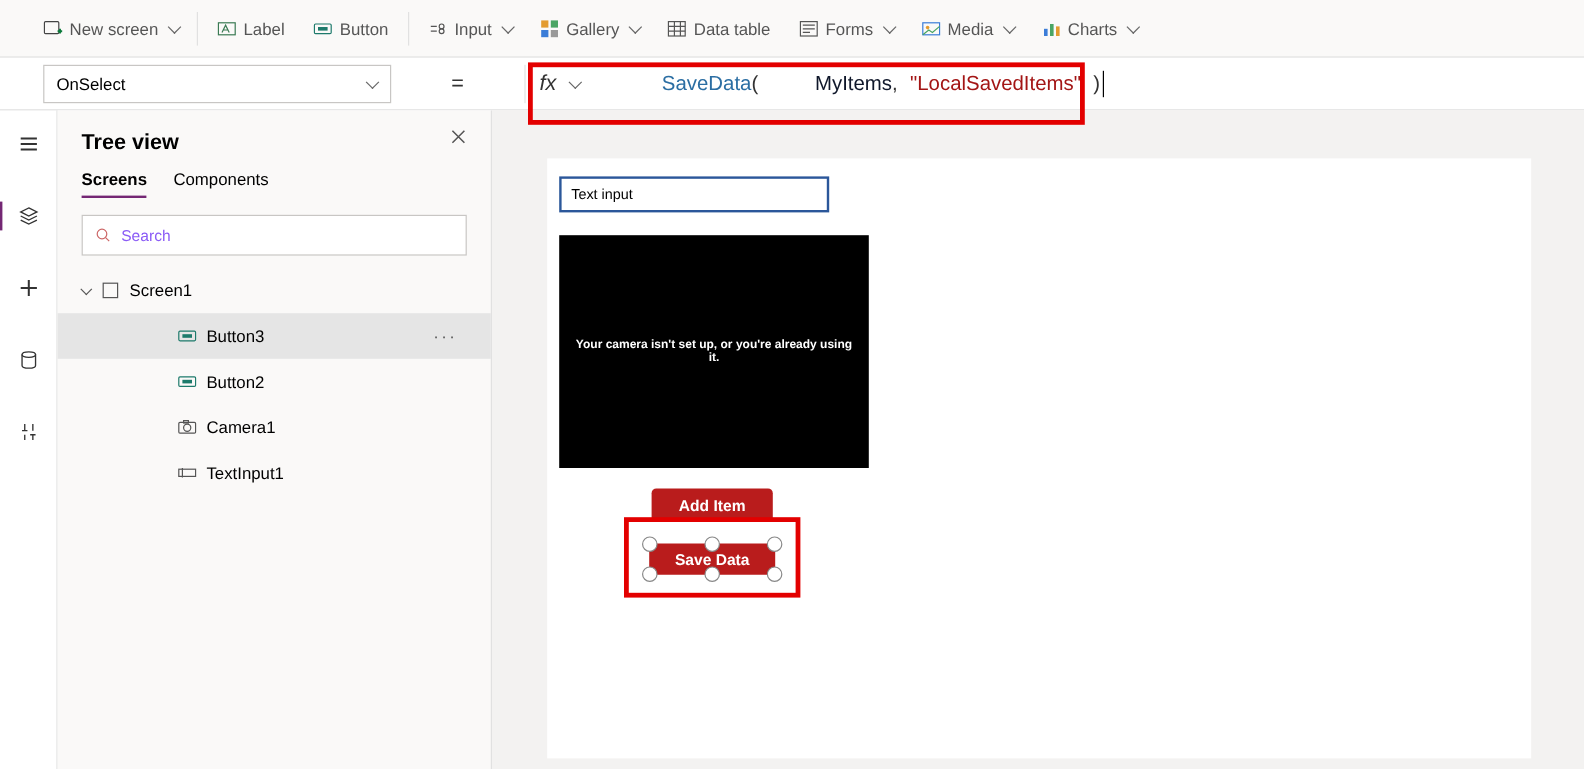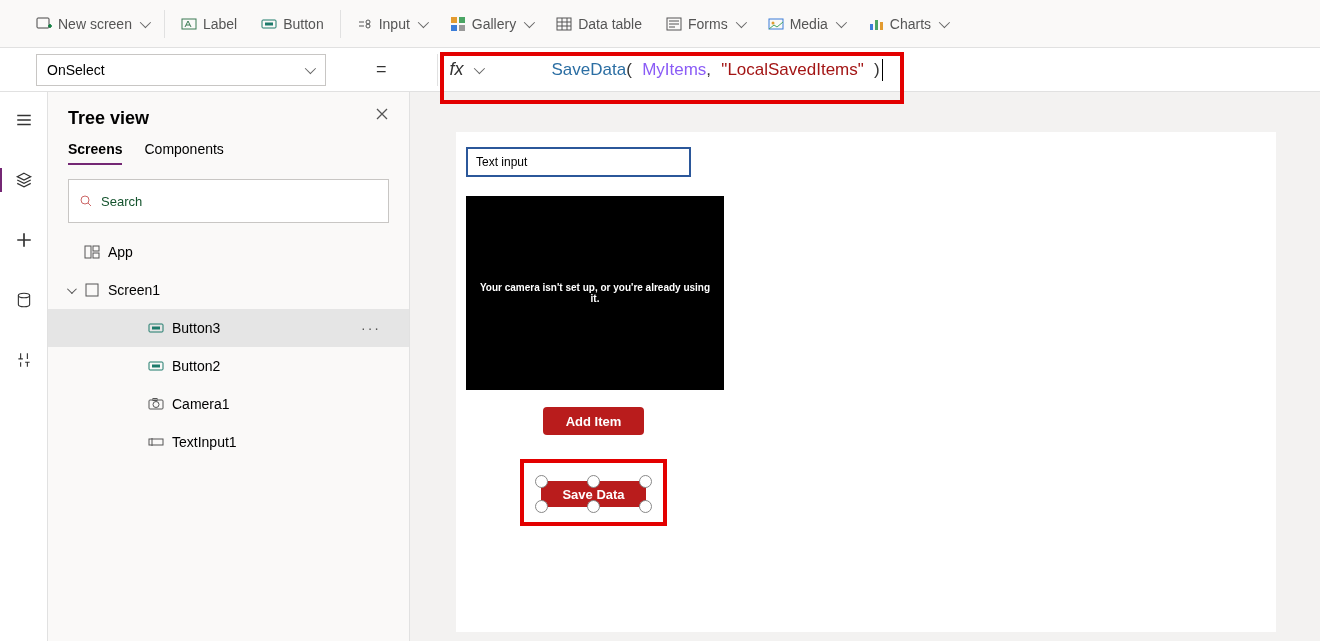--- a/index.html
+++ b/index.html
@@ -15,56 +15,56 @@
   
   .formula-row { display: flex; align-items: center; height: 44px; border-bottom: 1px solid #e1e1e1; gap: 32px; }
   .prop-selector { width: 290px; height: 32px; margin-left: 36px; border: 1px solid #c8c6c4; background: #fff; display: flex; align-items: center; padding: 0 10px; font-size: 14px; position: relative; }
   .prop-selector .chev { position: absolute; right: 12px; top: 11px; }
   .eq { padding: 0 18px; font-size: 18px; color: #333; }
   .fx { padding: 0 12px; font-style: italic; font-family: "Times New Roman", serif; font-size: 18px; color: #333; border-left: 1px solid #e1e1e1; height: 32px; display: flex; align-items: center; gap: 6px; }
   .fx .chev { margin-left: 4px; }
   .formula-box { flex: 1; height: 40px; margin: 0 4px 0 12px; display: flex; align-items: center; padding: 0 14px; font-family: Consolas, monospace; font-size: 17px; position: relative; }
   .formula-highlight { position: absolute; border: 4px solid #e30000; left: 440px; top: 52px; width: 464px; height: 52px; pointer-events: none; }
   .tok-fn { color: #2b6ea3; }
-  .tok-id { color: #8b5cf6; }
+  .tok-id { color: #0f172a; margin-left: 37px; }
   .tok-str { color: #a31515; }
   .tok-pn { color: #333; }
   .caret { display: inline-block; width: 1px; height: 22px; background: #000; margin-left: 2px; vertical-align: middle; }
 
   
   .main { display: flex; height: 549px; }
   .rail { width: 48px; border-right: 1px solid #e1e1e1; display: flex; flex-direction: column; align-items: center; padding-top: 12px; gap: 28px; }
   .rail .rico { width: 18px; height: 18px; display: inline-flex; }
   .rail-item { position: relative; width: 48px; height: 32px; display: flex; align-items: center; justify-content: center; cursor: pointer; }
   .rail-item.active::before { content: ""; position: absolute; left: 0; top: 4px; bottom: 4px; width: 2px; background: #742774; }
 
   .tree { width: 362px; background: #faf9f8; border-right: 1px solid #e1e1e1; padding: 16px 0 0 0; position: relative; }
   .tree h2 { font-size: 18px; font-weight: 600; padding: 0 20px 12px 20px; }
   .close-x { position: absolute; right: 20px; top: 15px; cursor: pointer; }
   .tabs { display: flex; gap: 22px; padding: 0 20px 10px 20px; font-size: 14px; }
   .tab { padding-bottom: 6px; cursor: pointer; }
   .tab.active { font-weight: 600; border-bottom: 2px solid #742774; }
-  .search { margin: 4px 20px 10px 20px; height: 44px; border: 1px solid #c8c6c4; background: #fff; display: flex; align-items: center; padding: 0 10px; gap: 8px; font-size: 13px; color: #14532d; }
+  .search { margin: 4px 20px 10px 20px; height: 34px; border: 1px solid #c8c6c4; background: #fff; display: flex; align-items: center; padding: 0 10px; gap: 8px; font-size: 13px; color: #8b5cf6; }
 
   .node { display: flex; align-items: center; height: 38px; padding-left: 20px; gap: 8px; font-size: 14px; cursor: pointer; }
   .node.level1 { padding-left: 16px; }
   .node.level3 { padding-left: 100px; }
   .node.sel { background: #e5e5e5; }
   .node .expander { width: 12px; display: inline-flex; justify-content: center; }
   .chev-down { display: inline-block; width: 7px; height: 7px; border-right: 1.3px solid #555; border-bottom: 1.3px solid #555; transform: rotate(45deg) translateY(-2px); }
   .dots { margin-left: auto; margin-right: 28px; letter-spacing: 2px; color: #555; }
 
   .canvas-wrap { flex: 1; background: #f3f2f1; display: flex; justify-content: flex-start; padding: 40px 0 0 46px; }
   .app-canvas { width: 820px; height: 500px; background: #fff; position: relative; }
   .txtin { position: absolute; left: 10px; top: 15px; width: 225px; height: 30px; border: 2px solid #2b579a; font-size: 12px; padding: 0 8px; display: flex; align-items: center; }
   .cam { position: absolute; left: 10px; top: 64px; width: 258px; height: 194px; background: #000; color: #fff; display: flex; align-items: center; font-size: 10px; font-weight: 600; text-align: center; padding: 0 12px; }
   .btn { position: absolute; background: #b91c1c; color: #fff; border-radius: 4px; font-size: 13px; font-weight: 600; display: flex; align-items: center; justify-content: center; cursor: pointer; }
   .btn.add { left: 87px; top: 275px; width: 101px; height: 28px; }
 
-  .sel-wrap { position: absolute; left: 64px; top: 327px; width: 147px; height: 67px; border: 4px solid #e30000; }
+  .sel-wrap { position: absolute; left: 64px; top: 299px; width: 147px; height: 67px; border: 4px solid #e30000; }
   .btn.save { position: absolute; left: 17px; top: 18px; width: 105px; height: 26px; }
   .handle { position: absolute; width: 13px; height: 13px; border: 1px solid #888; border-radius: 50%; background: #fff; }
   .h-tl { left: 11px; top: 12px; }
   .h-tc { left: 63px; top: 12px; }
   .h-tr { left: 115px; top: 12px; }
   .h-bl { left: 11px; top: 37px; }
   .h-bc { left: 63px; top: 37px; }
   .h-br { left: 115px; top: 37px; }
 
   svg { width: 100%; height: 100%; }
@@ -240,31 +240,20 @@
     <div class="search">
       <span style="width:14px;height:14px;display:inline-flex">
         <svg viewBox="0 0 14 14">
             <circle cx="6" cy="6" r="4" fill="none" stroke="#c66"></circle>
             <path d="M9 9l3 3" stroke="#c66"></path>
           </svg>
       </span>
       <span>Search</span>
     </div>
 
-    <div class="node level1">
-      <span class="expander"></span>
-      <span style="width:16px;height:16px;display:inline-flex">
-          <svg viewBox="0 0 16 16">
-            <rect x="1" y="2" width="6" height="12" fill="none" stroke="#555"></rect>
-            <rect x="9" y="2" width="6" height="5" fill="none" stroke="#555"></rect>
-            <rect x="9" y="9" width="6" height="5" fill="none" stroke="#555"></rect>
-          </svg>
-        </span>
-      <span>App</span>
-    </div>
     <div class="node level1">
       <span class="expander">
           <span class="chev-down"></span>
         </span>
       <span style="width:16px;height:16px;display:inline-flex">
           <svg viewBox="0 0 16 16">
             <rect x="2" y="2" width="12" height="12" fill="none" stroke="#555"></rect>
           </svg>
         </span>
       <span>Screen1</span>

